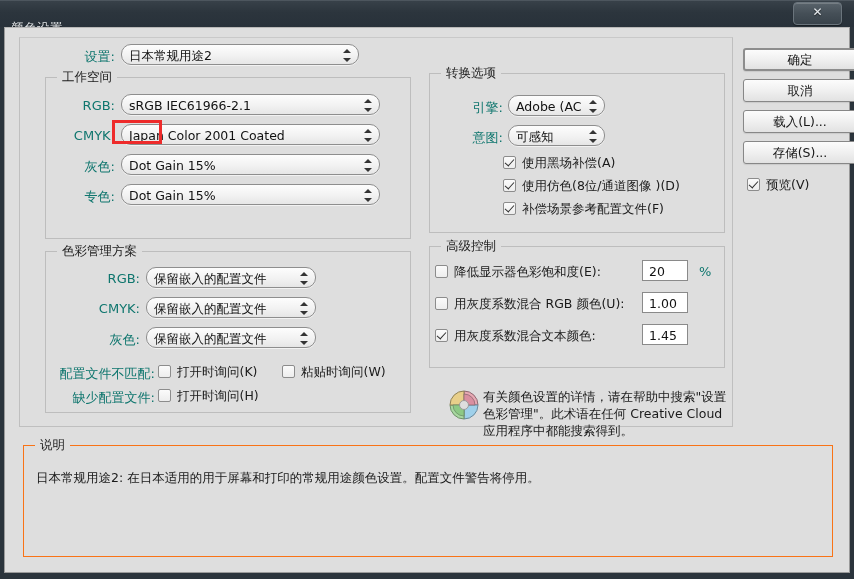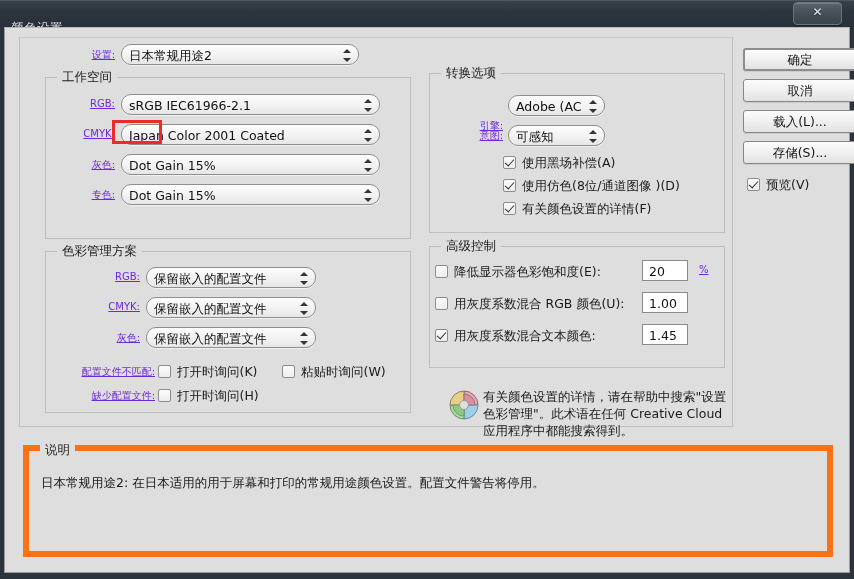--- a/index.html
+++ b/index.html
@@ -91,25 +91,24 @@
     padding: 0 5px;
     background: #dedede;
     font-size: 12.5px;
     color: #1a1a1a;
     white-space: nowrap;
   }
 
   
   .lbl {
     position: absolute;
-    font-size: 10px;
-    color: #6d28d9;
+    font-size: 13px;
+    color: #0f766e;
     white-space: nowrap;
     text-align: right;
-    text-decoration: underline;
   }
   .lbl.lft { text-align: left; }
 
   
   .combo {
     position: absolute;
     box-sizing: border-box;
     height: 21px;
     border: 1px solid #8e8e8e;
     border-radius: 10px;
@@ -246,21 +245,21 @@
     left: 0; top: 2px;
     width: 30px; height: 30px;
   }
 
   
   #desc-group {
     position: absolute;
     left: 18px; top: 417px;
     width: 810px; height: 112px;
     box-sizing: border-box;
-    border: 6px solid #f97316;
+    border: 1px solid #f97316;
   }
   #desc-text {
     position: absolute;
     left: 12px; top: 23px;
     right: 12px;
     font-size: 12.5px;
     line-height: 18px;
     color: #1a1a1a;
   }
 </style>
@@ -351,21 +350,21 @@
     <div class="lbl" style="left:45px; top:361px; width:105px;">缺少配置文件:</div>
     <div class="cbrow" style="left:153px; top:360px;">
       <span class="cbox"></span>
       <span class="cblabel">打开时询问(H)</span>
     </div>
 
     <div class="group" style="left:424px; top:45px; width:296px; height:160px;">
       <div class="g-label">转换选项</div>
     </div>
 
-    <div class="lbl" style="left:438px; top:71px; width:60px;margin-top:20px;">引擎:</div>
+    <div class="lbl" style="left:438px; top:71px; width:60px;">引擎:</div>
     <div class="combo" style="left:503px; top:67px; width:97px;">
       <div class="cv">Adobe (ACE)</div>
       <span class="spin"></span>
     </div>
 
     <div class="lbl" style="left:438px; top:101px; width:60px;">意图:</div>
     <div class="combo" style="left:503px; top:97px; width:97px;">
       <div class="cv">可感知</div>
       <span class="spin"></span>
     </div>
@@ -373,21 +372,21 @@
     <div class="cbrow" style="left:498px; top:127px;">
       <span class="cbox on"></span>
       <span class="cblabel">使用黑场补偿(A)</span>
     </div>
     <div class="cbrow" style="left:498px; top:150px;">
       <span class="cbox on"></span>
       <span class="cblabel">使用仿色(8位/通道图像 )(D)</span>
     </div>
     <div class="cbrow" style="left:498px; top:173px;">
       <span class="cbox on"></span>
-      <span class="cblabel">有关颜色设置的详情(F)</span>
+      <span class="cblabel">补偿场景参考配置文件(F)</span>
     </div>
 
     <div class="group" style="left:424px; top:218px; width:296px; height:122px;">
       <div class="g-label">高级控制</div>
     </div>
 
     <div class="cbrow" style="left:430px; top:236px;">
       <span class="cbox"></span>
       <span class="cblabel">降低显示器色彩饱和度(E):</span>
     </div>

